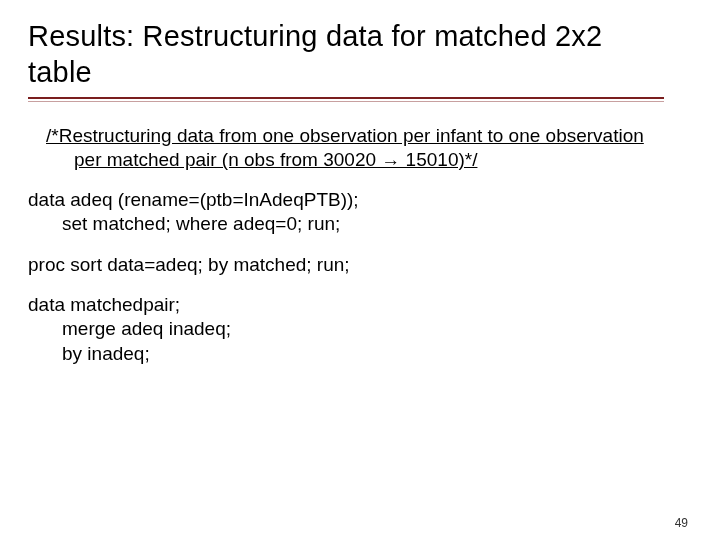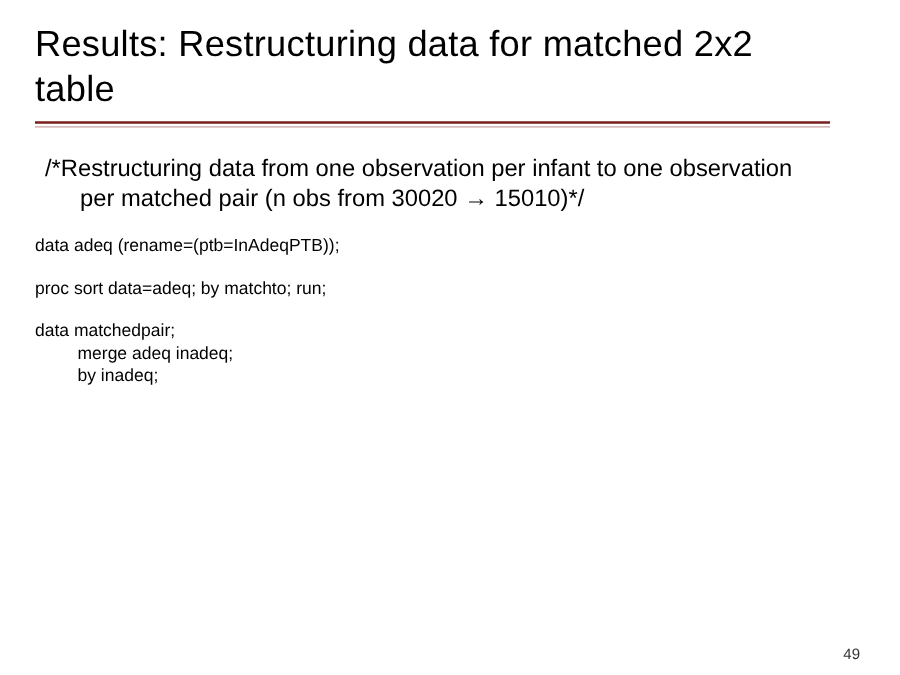--- a/index.html
+++ b/index.html
@@ -29,28 +29,29 @@
   .rule {
     border: none;
     border-top: 2px solid #7a1e1e;
     border-bottom: 1px solid #c8a0a0;
     height: 2px;
     margin: 6px 0 22px 0;
   }
   .body p {
     font-size: 19px;
     line-height: 1.28;
-    margin: 0 0 16px 8px;
+    margin: 0 0 16px 18px;
+    text-decoration: underline;
   }
   .indent-hang {
     padding-left: 28px;
     text-indent: -28px;
   }
   .code-block {
-    font-size: 14px;
+    font-size: 19px;
     line-height: 1.28;
     margin: 0 0 16px 0;
   }
   .code-block div {
     white-space: pre;
   }
   .i1 { padding-left: 34px; }
   .pagenum {
     position: absolute;
     right: 4px;
@@ -67,24 +68,25 @@
   <h1 class="title">Results: Restructuring data for matched 2x2 table</h1>
 
   <hr class="rule">
 
   <div class="body">
 
     <p class="indent-hang">/*Restructuring data from one observation per infant to one observation per matched pair (n obs from 30020 → 15010)*/</p>
 
     <div class="code-block">
       <div>data adeq (rename=(ptb=InAdeqPTB));</div>
+      <div class="i1">set matched; where adeq=0; run;</div>
     </div>
 
     <div class="code-block">
-      <div>proc sort data=adeq; by matchto; run;</div>
+      <div>proc sort data=adeq; by matched; run;</div>
     </div>
 
 
 
     <div class="code-block">
       <div>data matchedpair;</div>
       <div class="i1">merge adeq inadeq;</div>
       <div class="i1">by inadeq;</div>
     </div>
 

